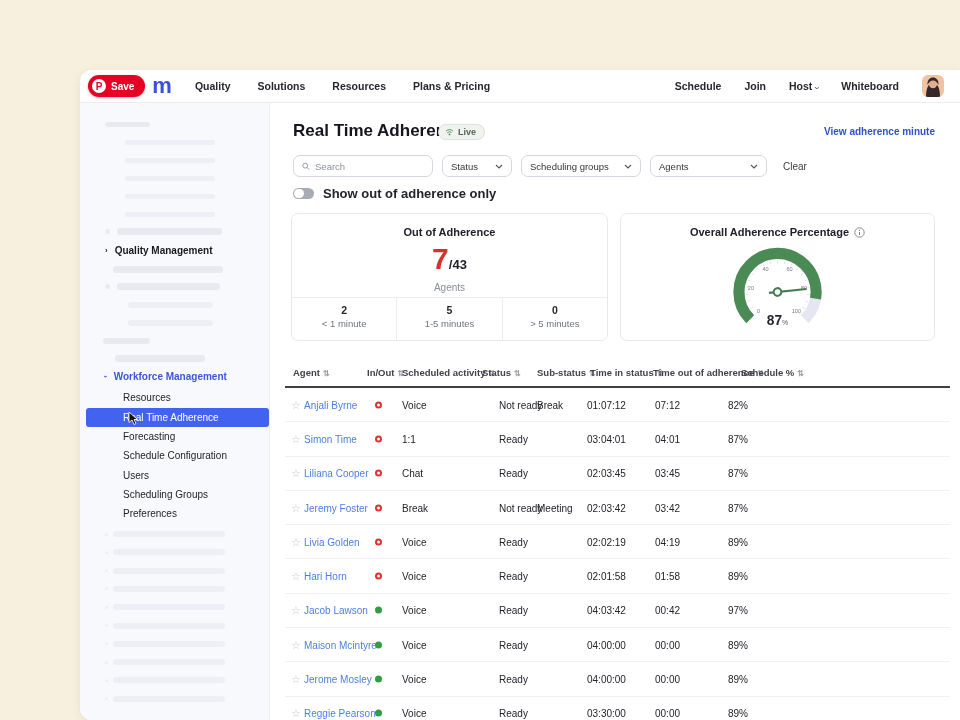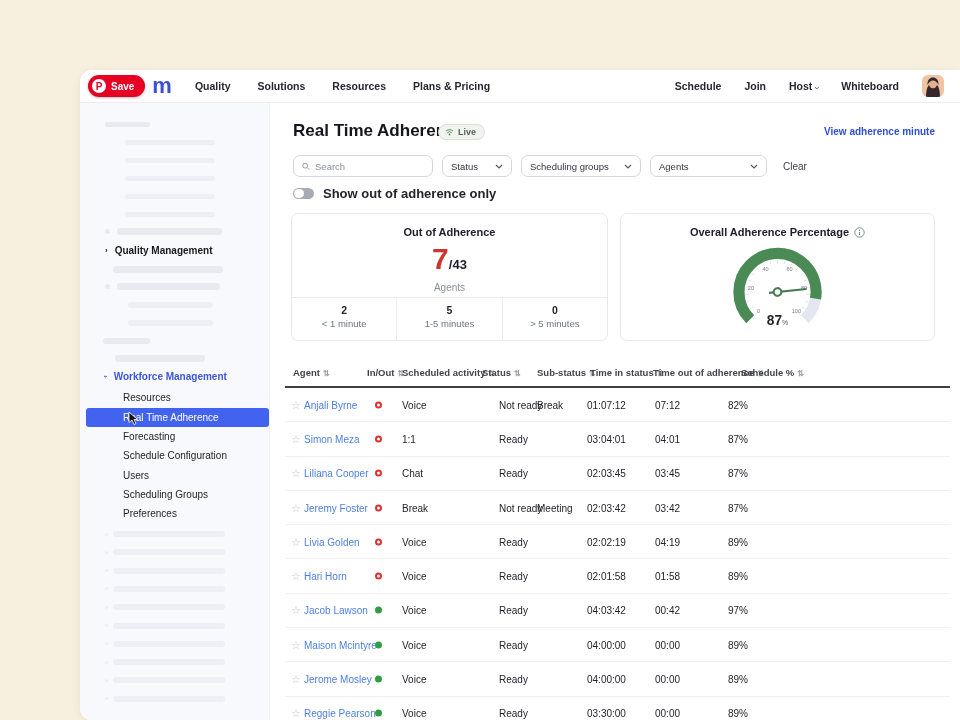--- a/index.html
+++ b/index.html
@@ -345,21 +345,21 @@
     <span class="c x-act">Voice</span>
     <span class="c x-status">Not ready</span>
     <span class="c x-sub">Break</span>
     <span class="c x-tin">01:07:12</span>
     <span class="c x-tout">07:12</span>
     <span class="c x-adh">82%</span>
   </div>
 
   <div class="trow">
     <span class="c cstar">☆</span>
-    <span class="c cname">Simon Meza</span>
+    <span class="c cname">Simon Time</span>
     <span class="c cdot dot-out"></span>
     <span class="c x-act">1:1</span>
     <span class="c x-status">Ready</span>
     <span class="c x-sub"></span>
     <span class="c x-tin">03:04:01</span>
     <span class="c x-tout">04:01</span>
     <span class="c x-adh">87%</span>
   </div>
 
   <div class="trow">

